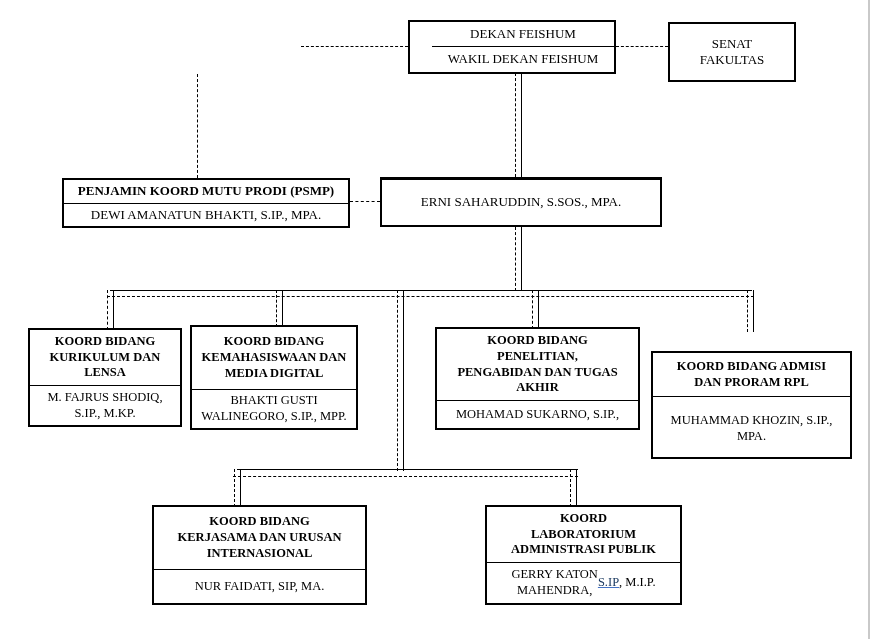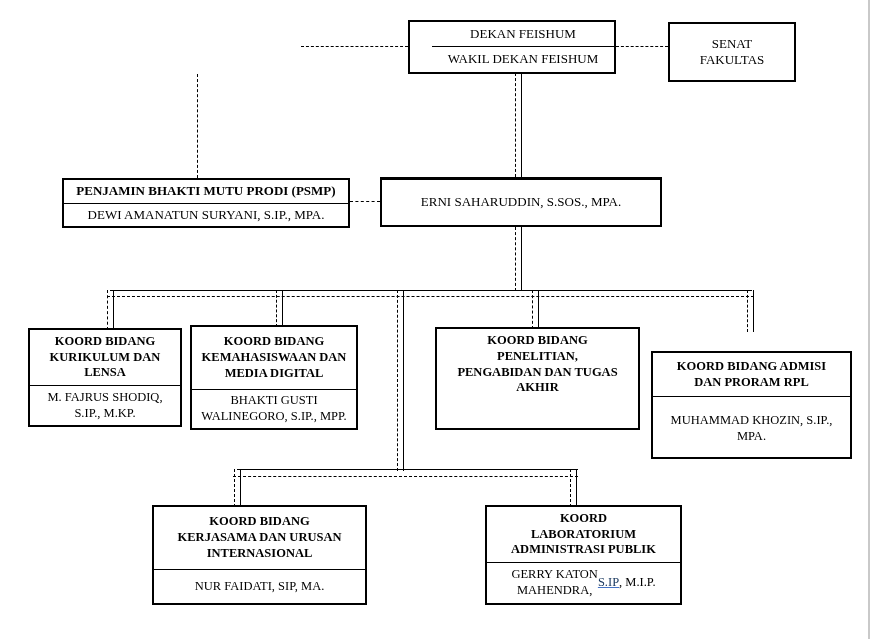--- a/index.html
+++ b/index.html
@@ -80,22 +80,22 @@
     <div class="cell fs13" style="height:24px;">DEKAN FEISHUM</div>
     <div class="cell grow sep fs13">WAKIL DEKAN FEISHUM</div>
   </div>
 
   <div class="box" style="left:668px;top:22px;width:128px;height:60px;">
     <div class="cell grow fs13">SENAT
 FAKULTAS</div>
   </div>
 
   <div class="box" style="left:62px;top:178px;width:288px;height:50px;">
-    <div class="cell t-bold fs13" style="height:23px;">PENJAMIN BHAKTI MUTU PRODI (PSMP)</div>
-    <div class="cell grow sep fs13">DEWI AMANATUN SURYANI, S.IP., MPA.</div>
+    <div class="cell t-bold fs13" style="height:23px;">PENJAMIN KOORD MUTU PRODI (PSMP)</div>
+    <div class="cell grow sep fs13">DEWI AMANATUN BHAKTI, S.IP., MPA.</div>
   </div>
 
   <div class="box" style="left:380px;top:177px;width:282px;height:50px;">
     <div class="cell grow sep fs13">ERNI SAHARUDDIN,  S.SOS.,  MPA.</div>
   </div>
 
   <div class="box" style="left:28px;top:328px;width:154px;height:99px;">
     <div class="cell t-bold fs12" style="height:55px;">KOORD BIDANG
 KURIKULUM DAN
 LENSA</div>
@@ -109,20 +109,21 @@
 MEDIA DIGITAL</div>
     <div class="cell grow sep fs12">BHAKTI GUSTI
 WALINEGORO, S.IP., MPP.</div>
   </div>
 
   <div class="box" style="left:435px;top:327px;width:205px;height:103px;">
     <div class="cell t-bold fs12" style="height:71px;">KOORD BIDANG
 PENELITIAN,
 PENGABIDAN DAN TUGAS
 AKHIR</div>
+    <div class="cell grow sep fs12">MOHAMAD SUKARNO, S.IP.,</div>
   </div>
 
   <div class="box" style="left:651px;top:310px;width:201px;height:108px;margin-top:41px;">
     <div class="cell t-bold fs12" style="height:43px;">KOORD BIDANG ADMISI
 DAN PRORAM RPL</div>
     <div class="cell grow sep fs12" style="align-items:flex-start;padding-top:16px;">MUHAMMAD KHOZIN, S.IP.,
 MPA.</div>
   </div>
 
   <div class="box" style="left:152px;top:505px;width:215px;height:100px;">

